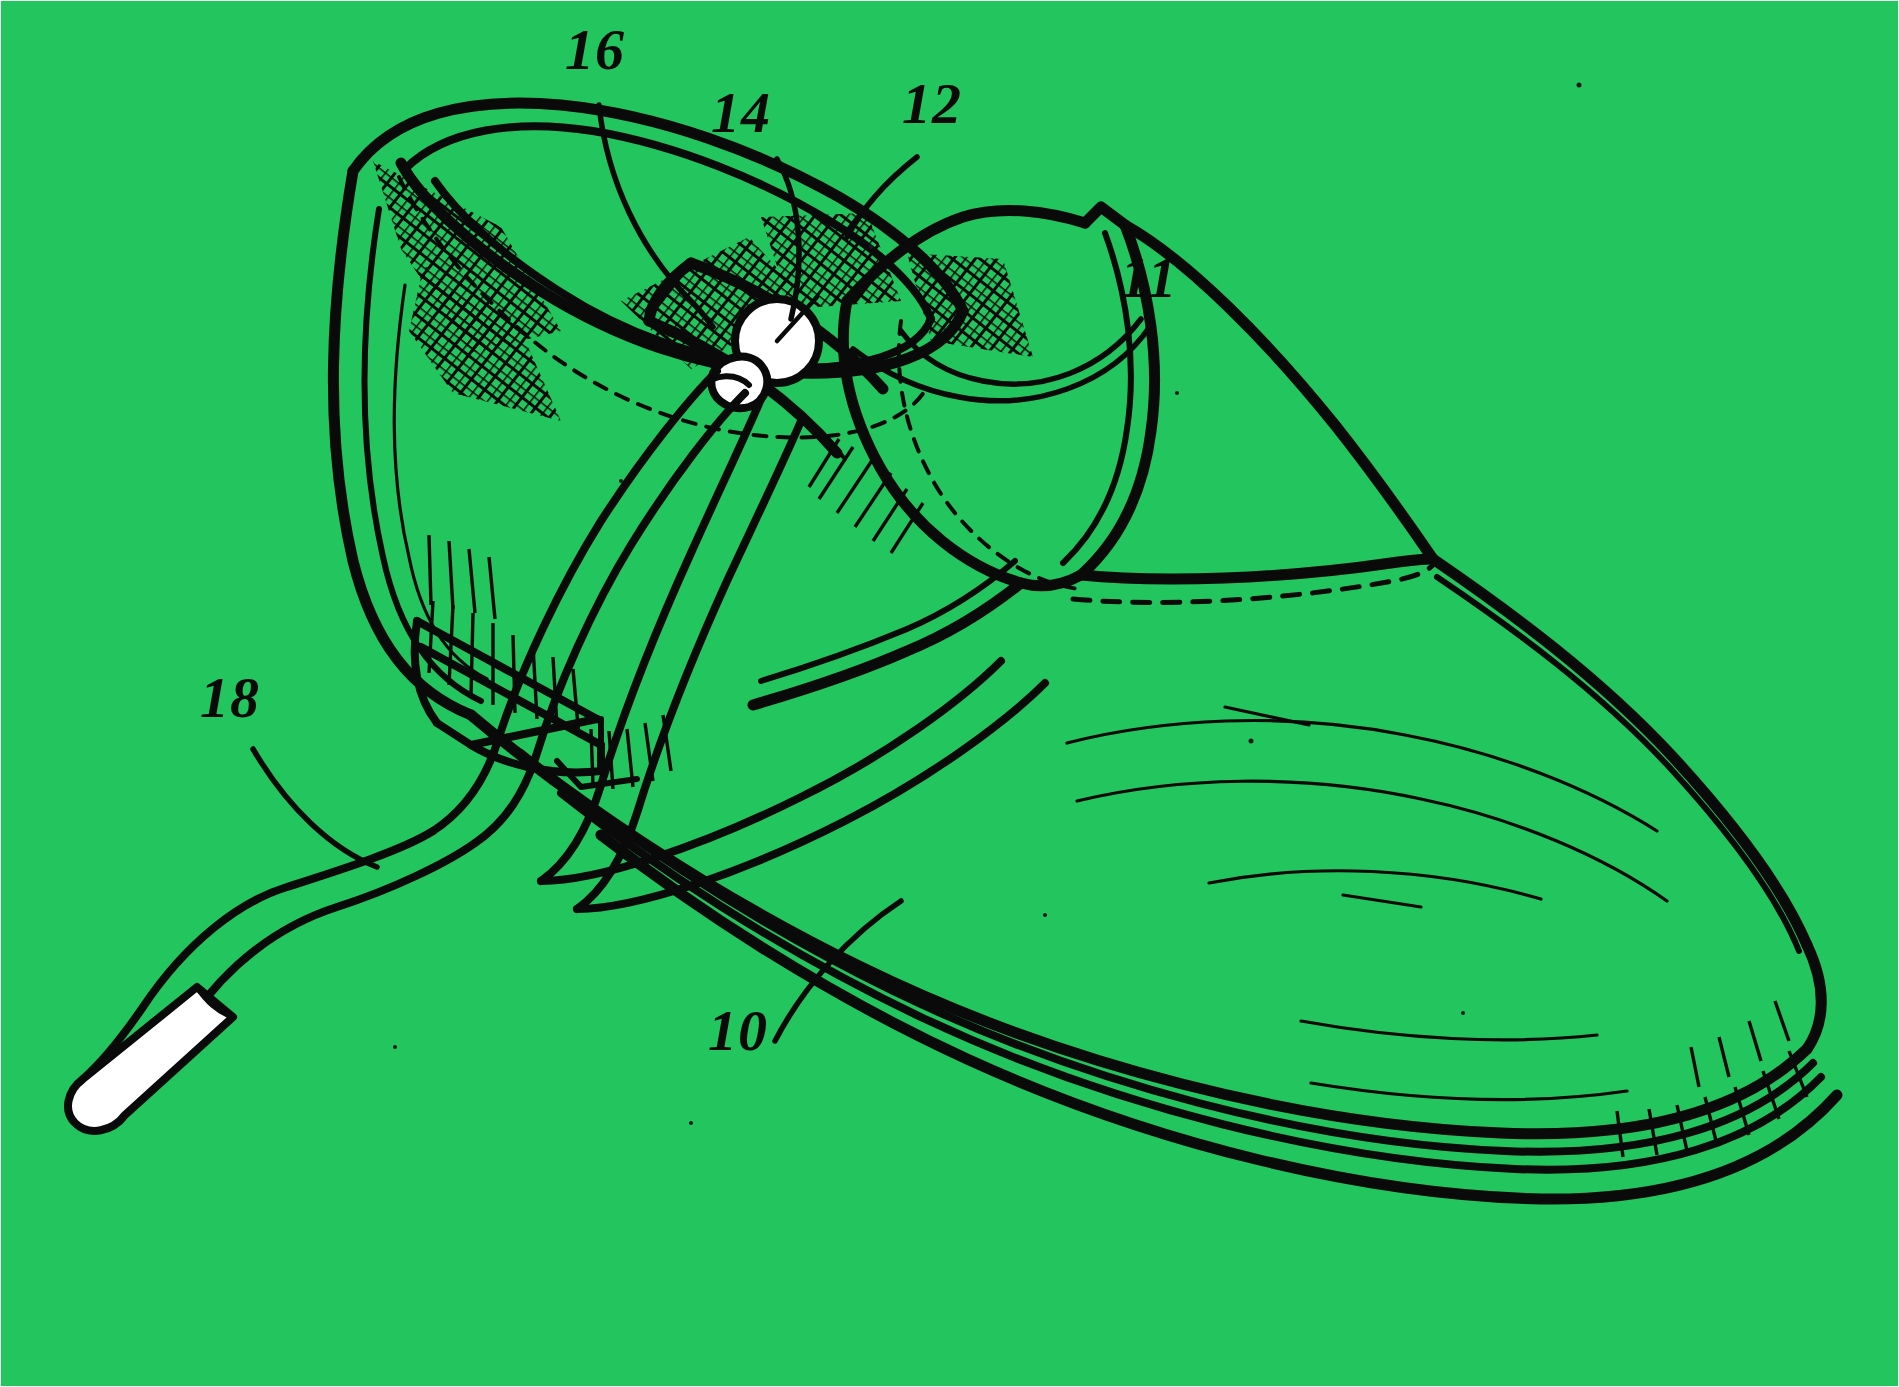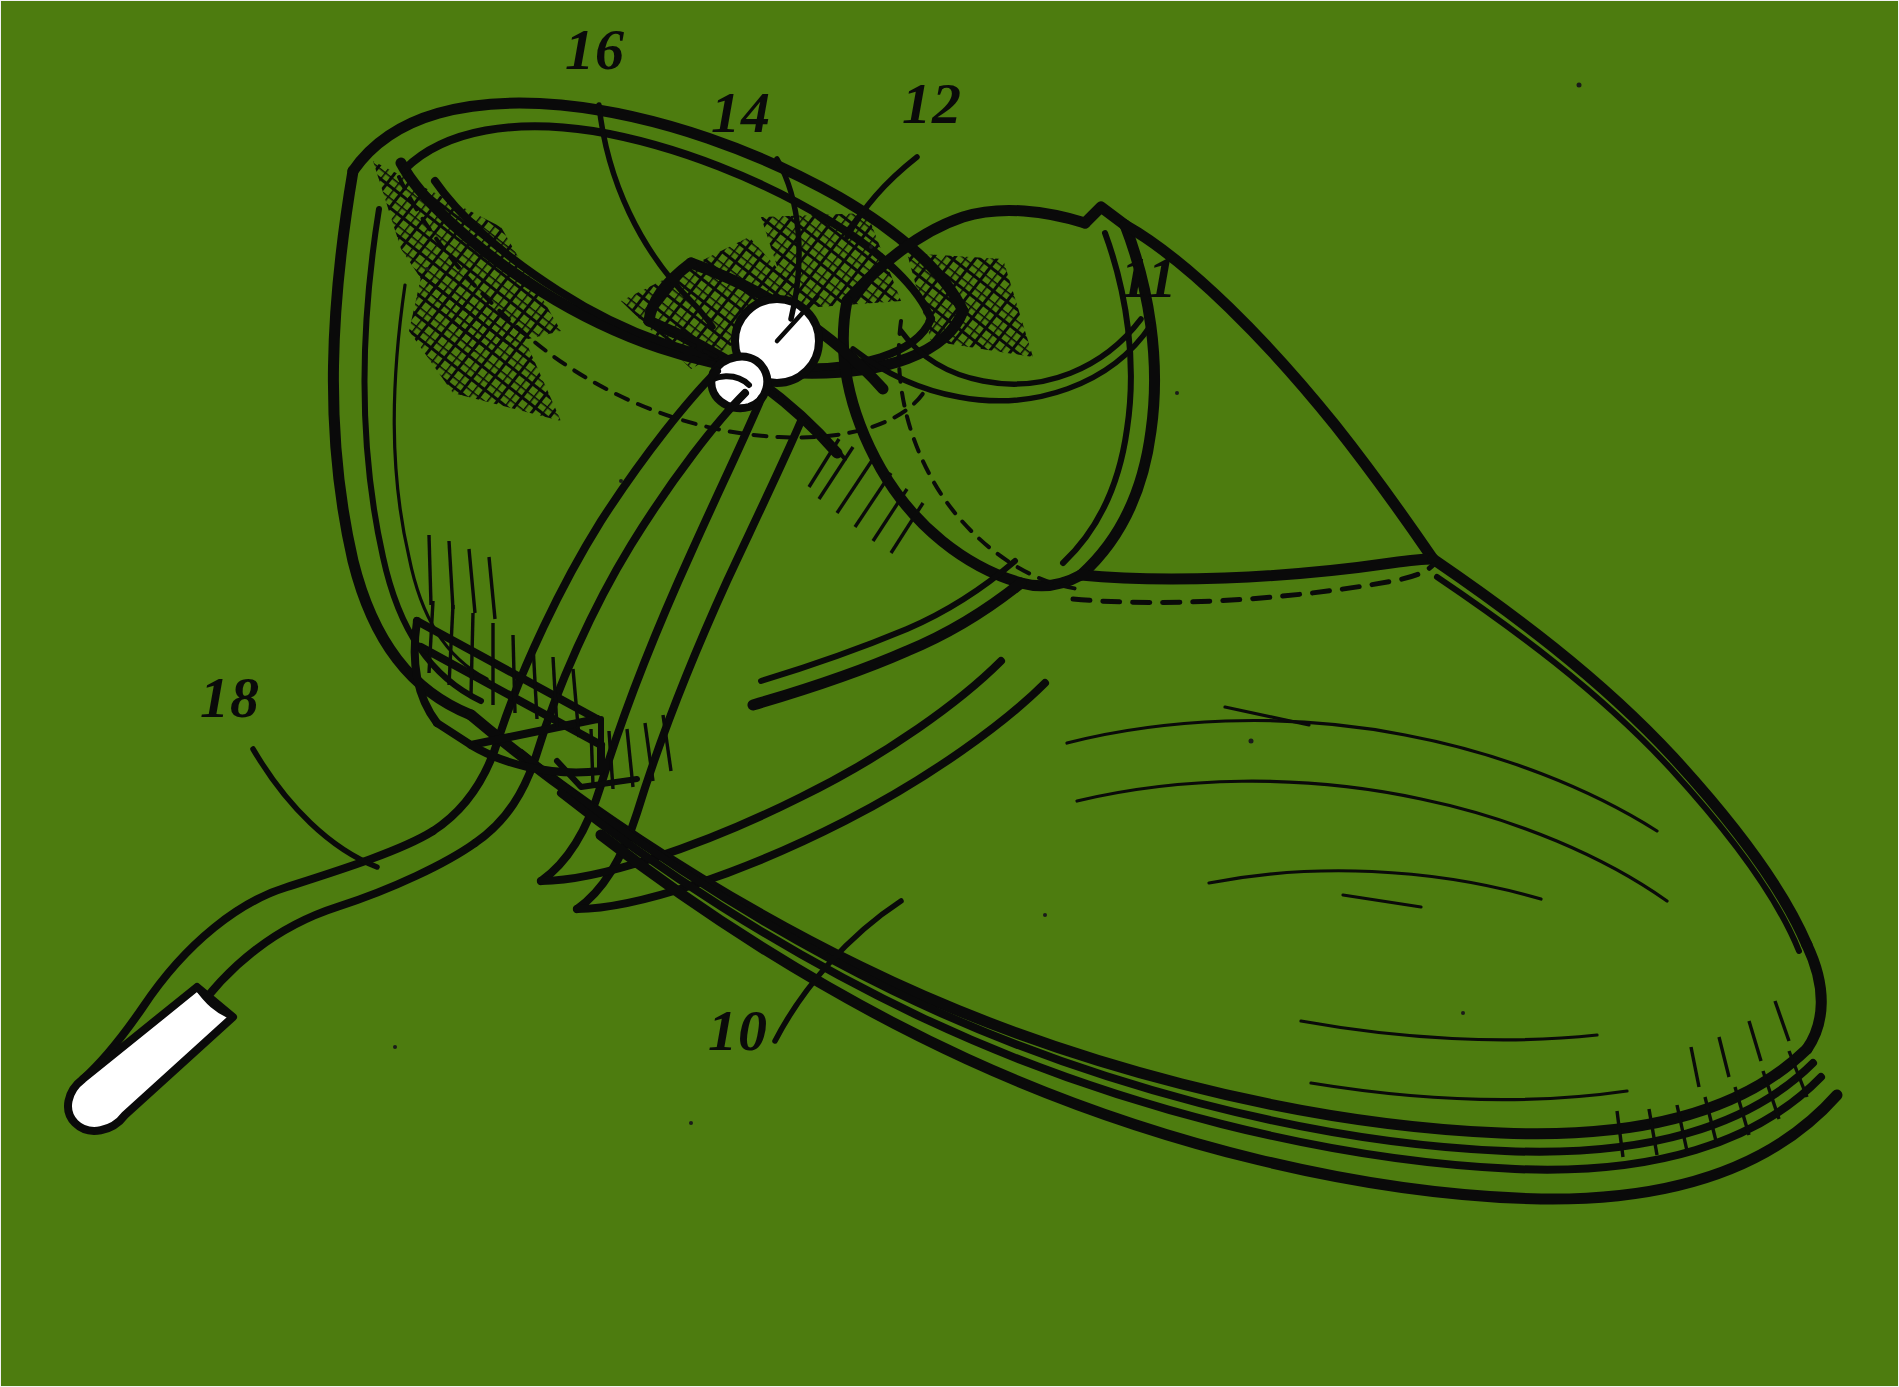--- a/index.html
+++ b/index.html
@@ -7,21 +7,21 @@
     padding: 0;
     background: #ffffff;
   }
   body {
     font-family: "Liberation Serif", serif;
   }
   #page {
     position: relative;
     width: 1899px;
     height: 1387px;
-    background: #4d7c0f;
+    background: #22c55e;
     overflow: hidden;
     box-sizing: border-box;
     border: 1px solid #f2f2f2;
   }
   #figure-svg {
     position: absolute;
     left: 0;
     top: 0;
     width: 1899px;
     height: 1387px;

